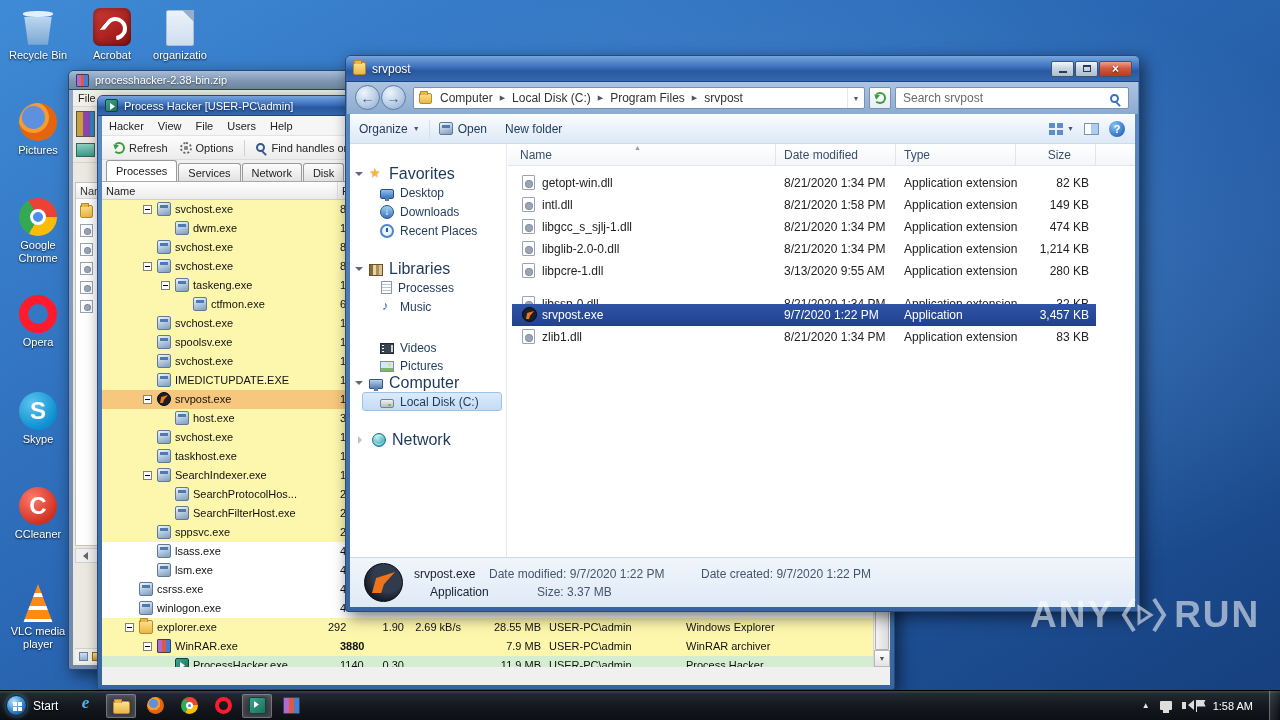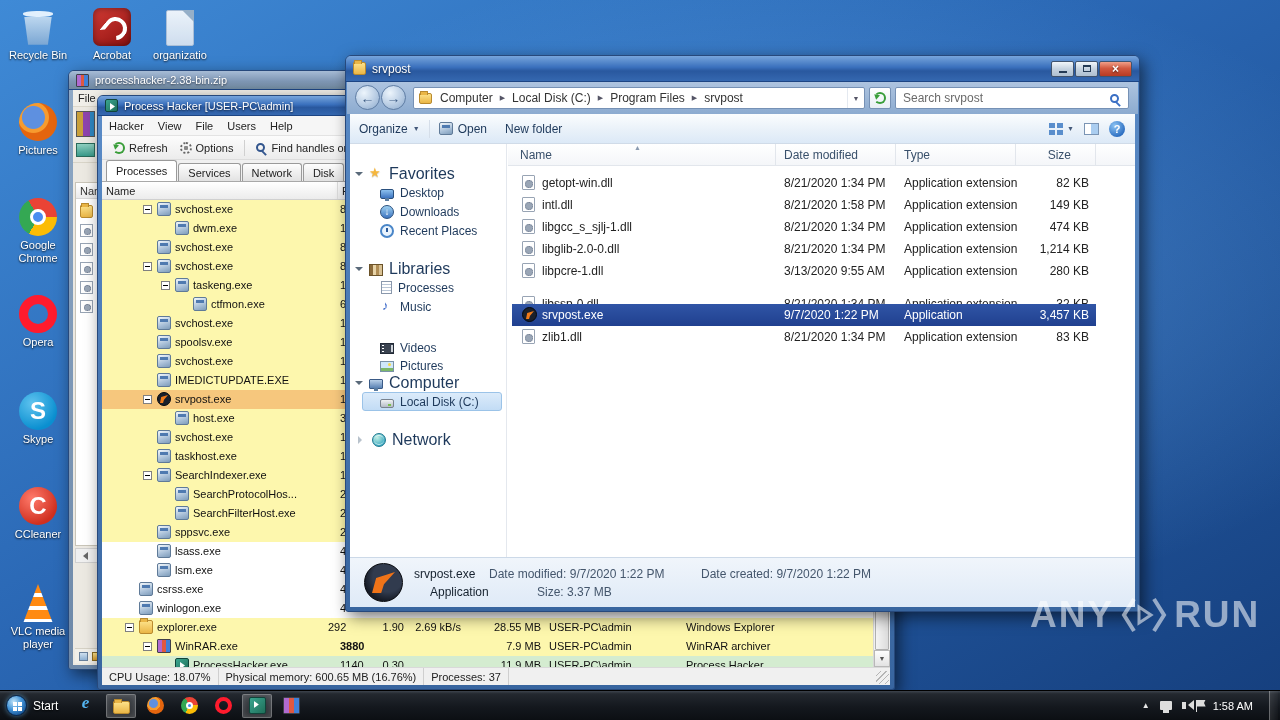--- a/index.html
+++ b/index.html
@@ -482,26 +482,20 @@
               <span class="pcell" style="left: 447px;">USER-PC\admin</span>
               <span class="pcell" style="left: 584px;">Process Hacker</span>
             </div>
           </div>
         <div class="ph-vscroll">
           <span class="sarrow" style="top:0">▲</span>
           <span class="sthumb"></span>
           <span class="sarrow" style="bottom:0">▼</span>
         </div>
       </div>
-      <div class="ph-status">
-        <span class="ph-statseg">CPU Usage: 18.07%</span>
-        <span class="ph-statseg">Physical memory: 600.65 MB (16.76%)</span>
-        <span class="ph-statseg">Processes: 37</span>
-        <span class="grip"></span>
-      </div>
     </div>
   </div>
 
   <div class="win exwin">
     <div class="titlebar">
       <span class="ti ti-folder"></span>
       <span>srvpost</span>
       <span class="capbtns">
         <span class="capbtn">
             <span class="glyph-min"></span>

